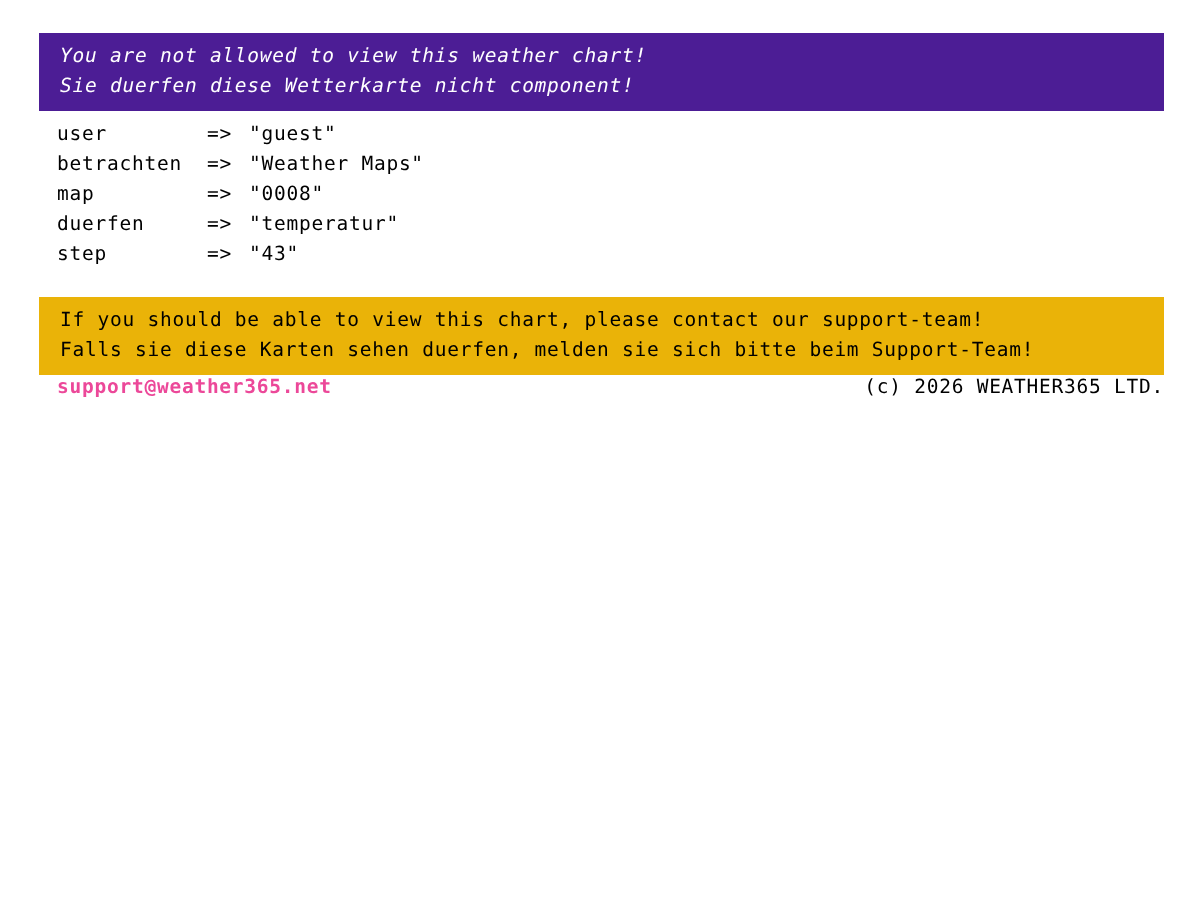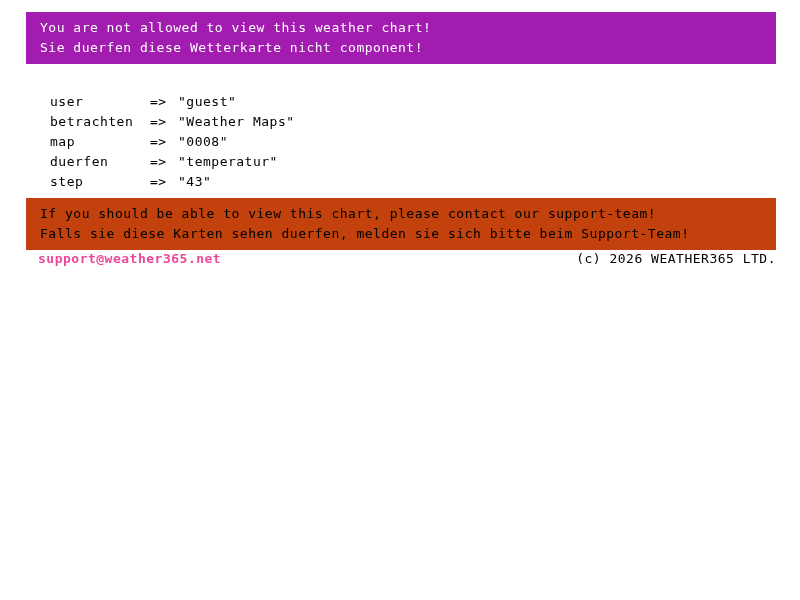--- a/index.html
+++ b/index.html
@@ -24,38 +24,38 @@
     position: absolute;
     left: 26px;
     width: 750px;
     padding: 6px 0 6px 14px;
     box-sizing: border-box;
     font-size: 13px;
     line-height: 20px;
     letter-spacing: 0.5px;
   }
   .banner-error {
-    top: 12px;
-    background: #a21caf;
+    top: 22px;
+    background: #4c1d95;
     color: #ffffff;
+    font-style: italic;
   }
   .banner-info {
     top: 198px;
-    background: #c2410c;
+    background: #eab308;
     color: #000000;
   }
   .banner .line {
     white-space: pre;
   }
   .params {
     position: absolute;
     left: 38px;
-    top: 92px;
+    top: 80px;
     width: 700px;
-    margin-left: 12px;
   }
   .param-row {
     display: flex;
     align-items: baseline;
     height: 20px;
     line-height: 20px;
     white-space: pre;
     letter-spacing: 0.5px;
   }
   .param-key {

